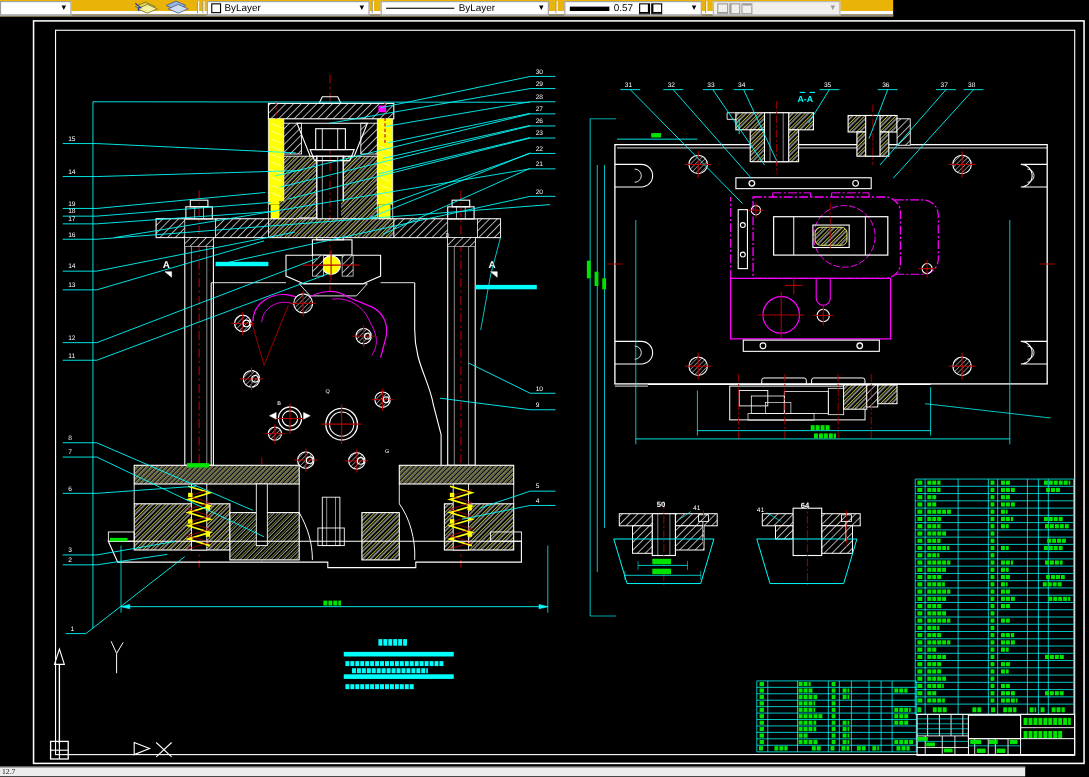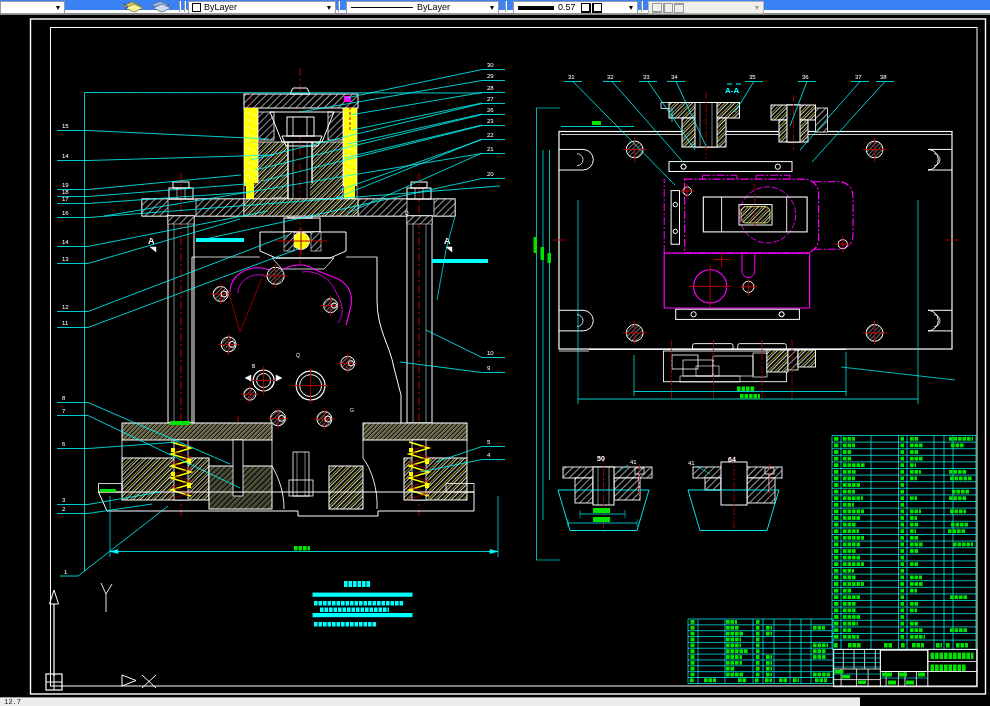--- a/index.html
+++ b/index.html
@@ -1,20 +1,20 @@
 <!DOCTYPE html>
 <html><head><meta charset="utf-8"><title>d</title><style>
 html,body{margin:0;padding:0;width:990px;height:706px;background:#000;overflow:hidden}
 #wrap{position:relative;width:990px;height:706px;font-family:"Liberation Sans",sans-serif}
-#tb{position:absolute;top:0;left:0;width:990px;height:13px;background:#3b82f6;border-bottom:2px solid #8a8a8a;box-shadow:inset 0 -3px 0 #fdfdfd;z-index:3}
+#tb{position:absolute;top:0;left:0;width:812px;height:13px;background:#eab308;border-bottom:2px solid #8a8a8a;box-shadow:inset 0 -3px 0 #fdfdfd;z-index:3}
 .combo{position:absolute;top:0.5px;height:11px;background:#fff;border:1px solid #9a9a9a;font-size:9px;color:#000}
 .arr{position:absolute;right:1px;top:1px;width:10px;height:9px;font-size:7px;line-height:9px;text-align:center;color:#000}
 .sep{position:absolute;top:1px;height:11px;width:1px;background:#9b9b9b}
 .sep2{position:absolute;top:1px;height:11px;width:1px;background:#fff}
-#sb{position:absolute;bottom:0;left:0;width:860px;height:8px;background:#ececec;border-top:1px solid #9a9a9a;z-index:3;font-size:7px;color:#222;font-family:Liberation Mono, monospace;line-height:8px}
+#sb{position:absolute;bottom:0;left:0;width:932px;height:8px;background:#ececec;border-top:1px solid #9a9a9a;z-index:3;font-size:7px;color:#222;font-family:Liberation Serif, serif;line-height:8px}
 svg{position:absolute;top:0;left:0;z-index:1}
 </style></head><body>
 <div id="wrap">
 <svg xmlns="http://www.w3.org/2000/svg" width="990" height="706" viewBox="0 0 990 706" font-family="Liberation Sans, sans-serif">
       <defs>
         <pattern id="hw" width="5" height="5" patternUnits="userSpaceOnUse" patternTransform="rotate(45)">
           <rect width="5" height="5" fill="black"></rect>
           <line x1="0" y1="0" x2="0" y2="5" stroke="#ffffff" stroke-width="1.2"></line>
         </pattern>
         <pattern id="hy" width="5" height="5" patternUnits="userSpaceOnUse" patternTransform="rotate(45)">

